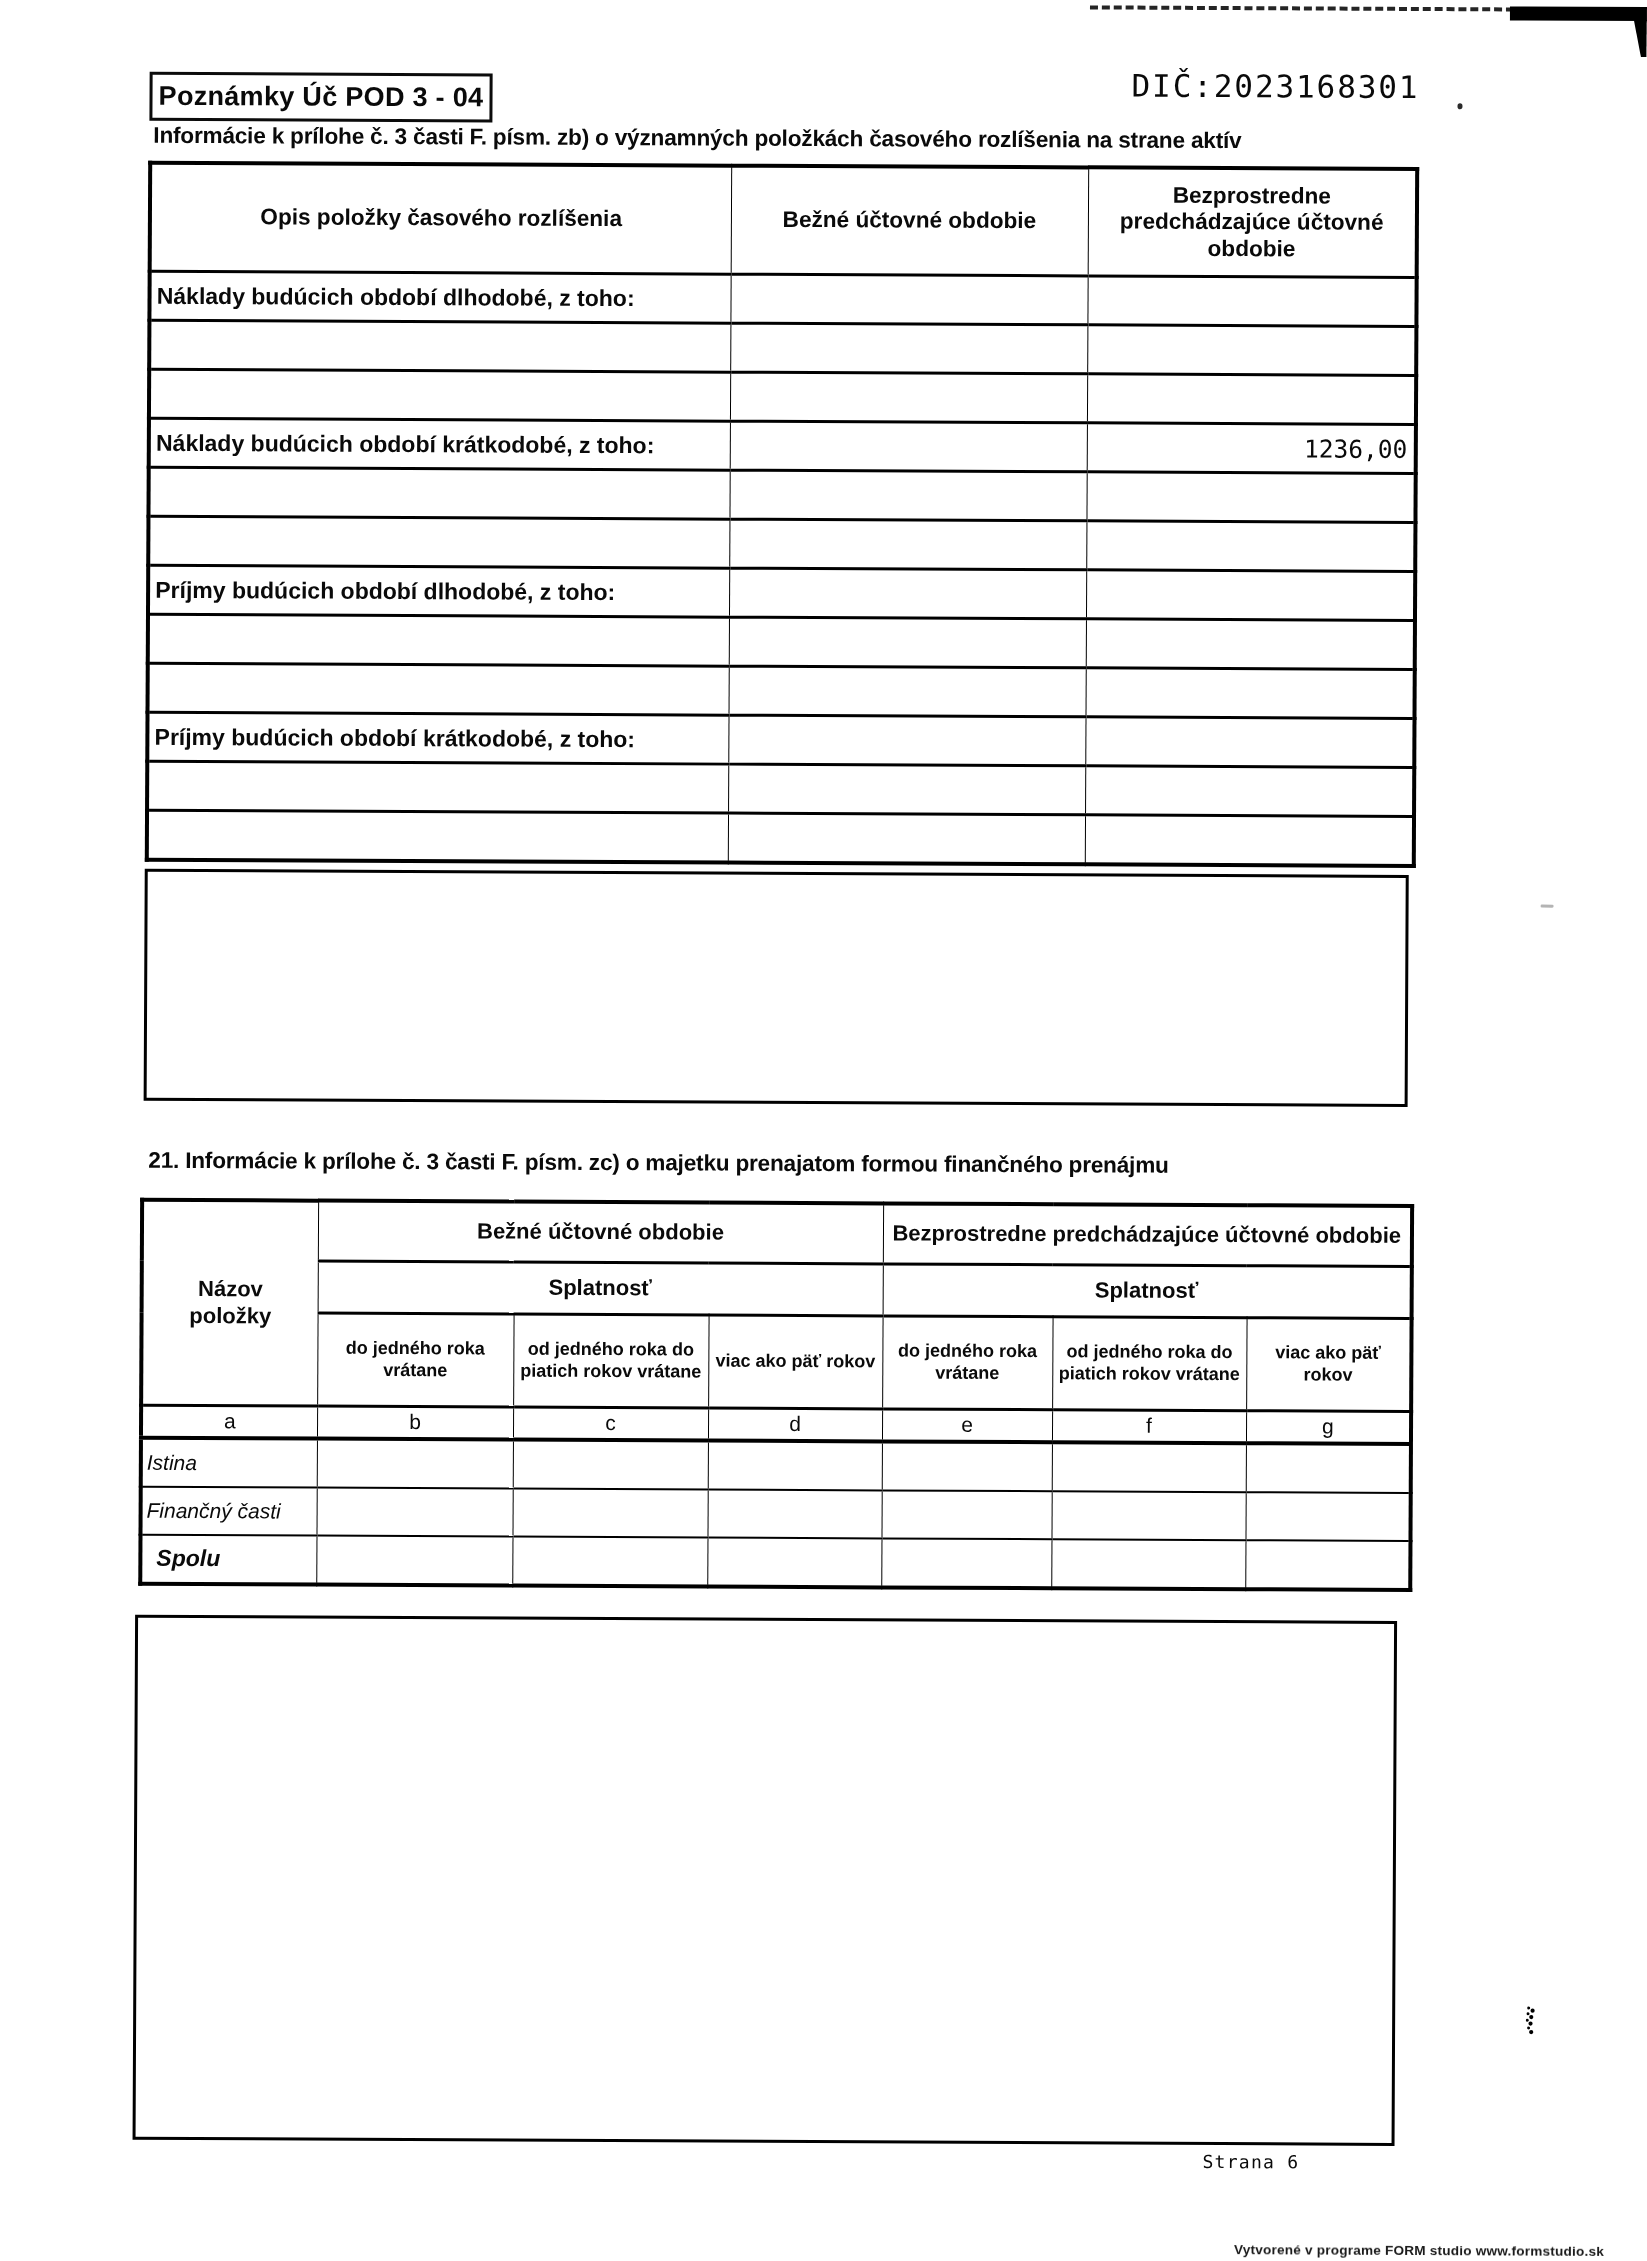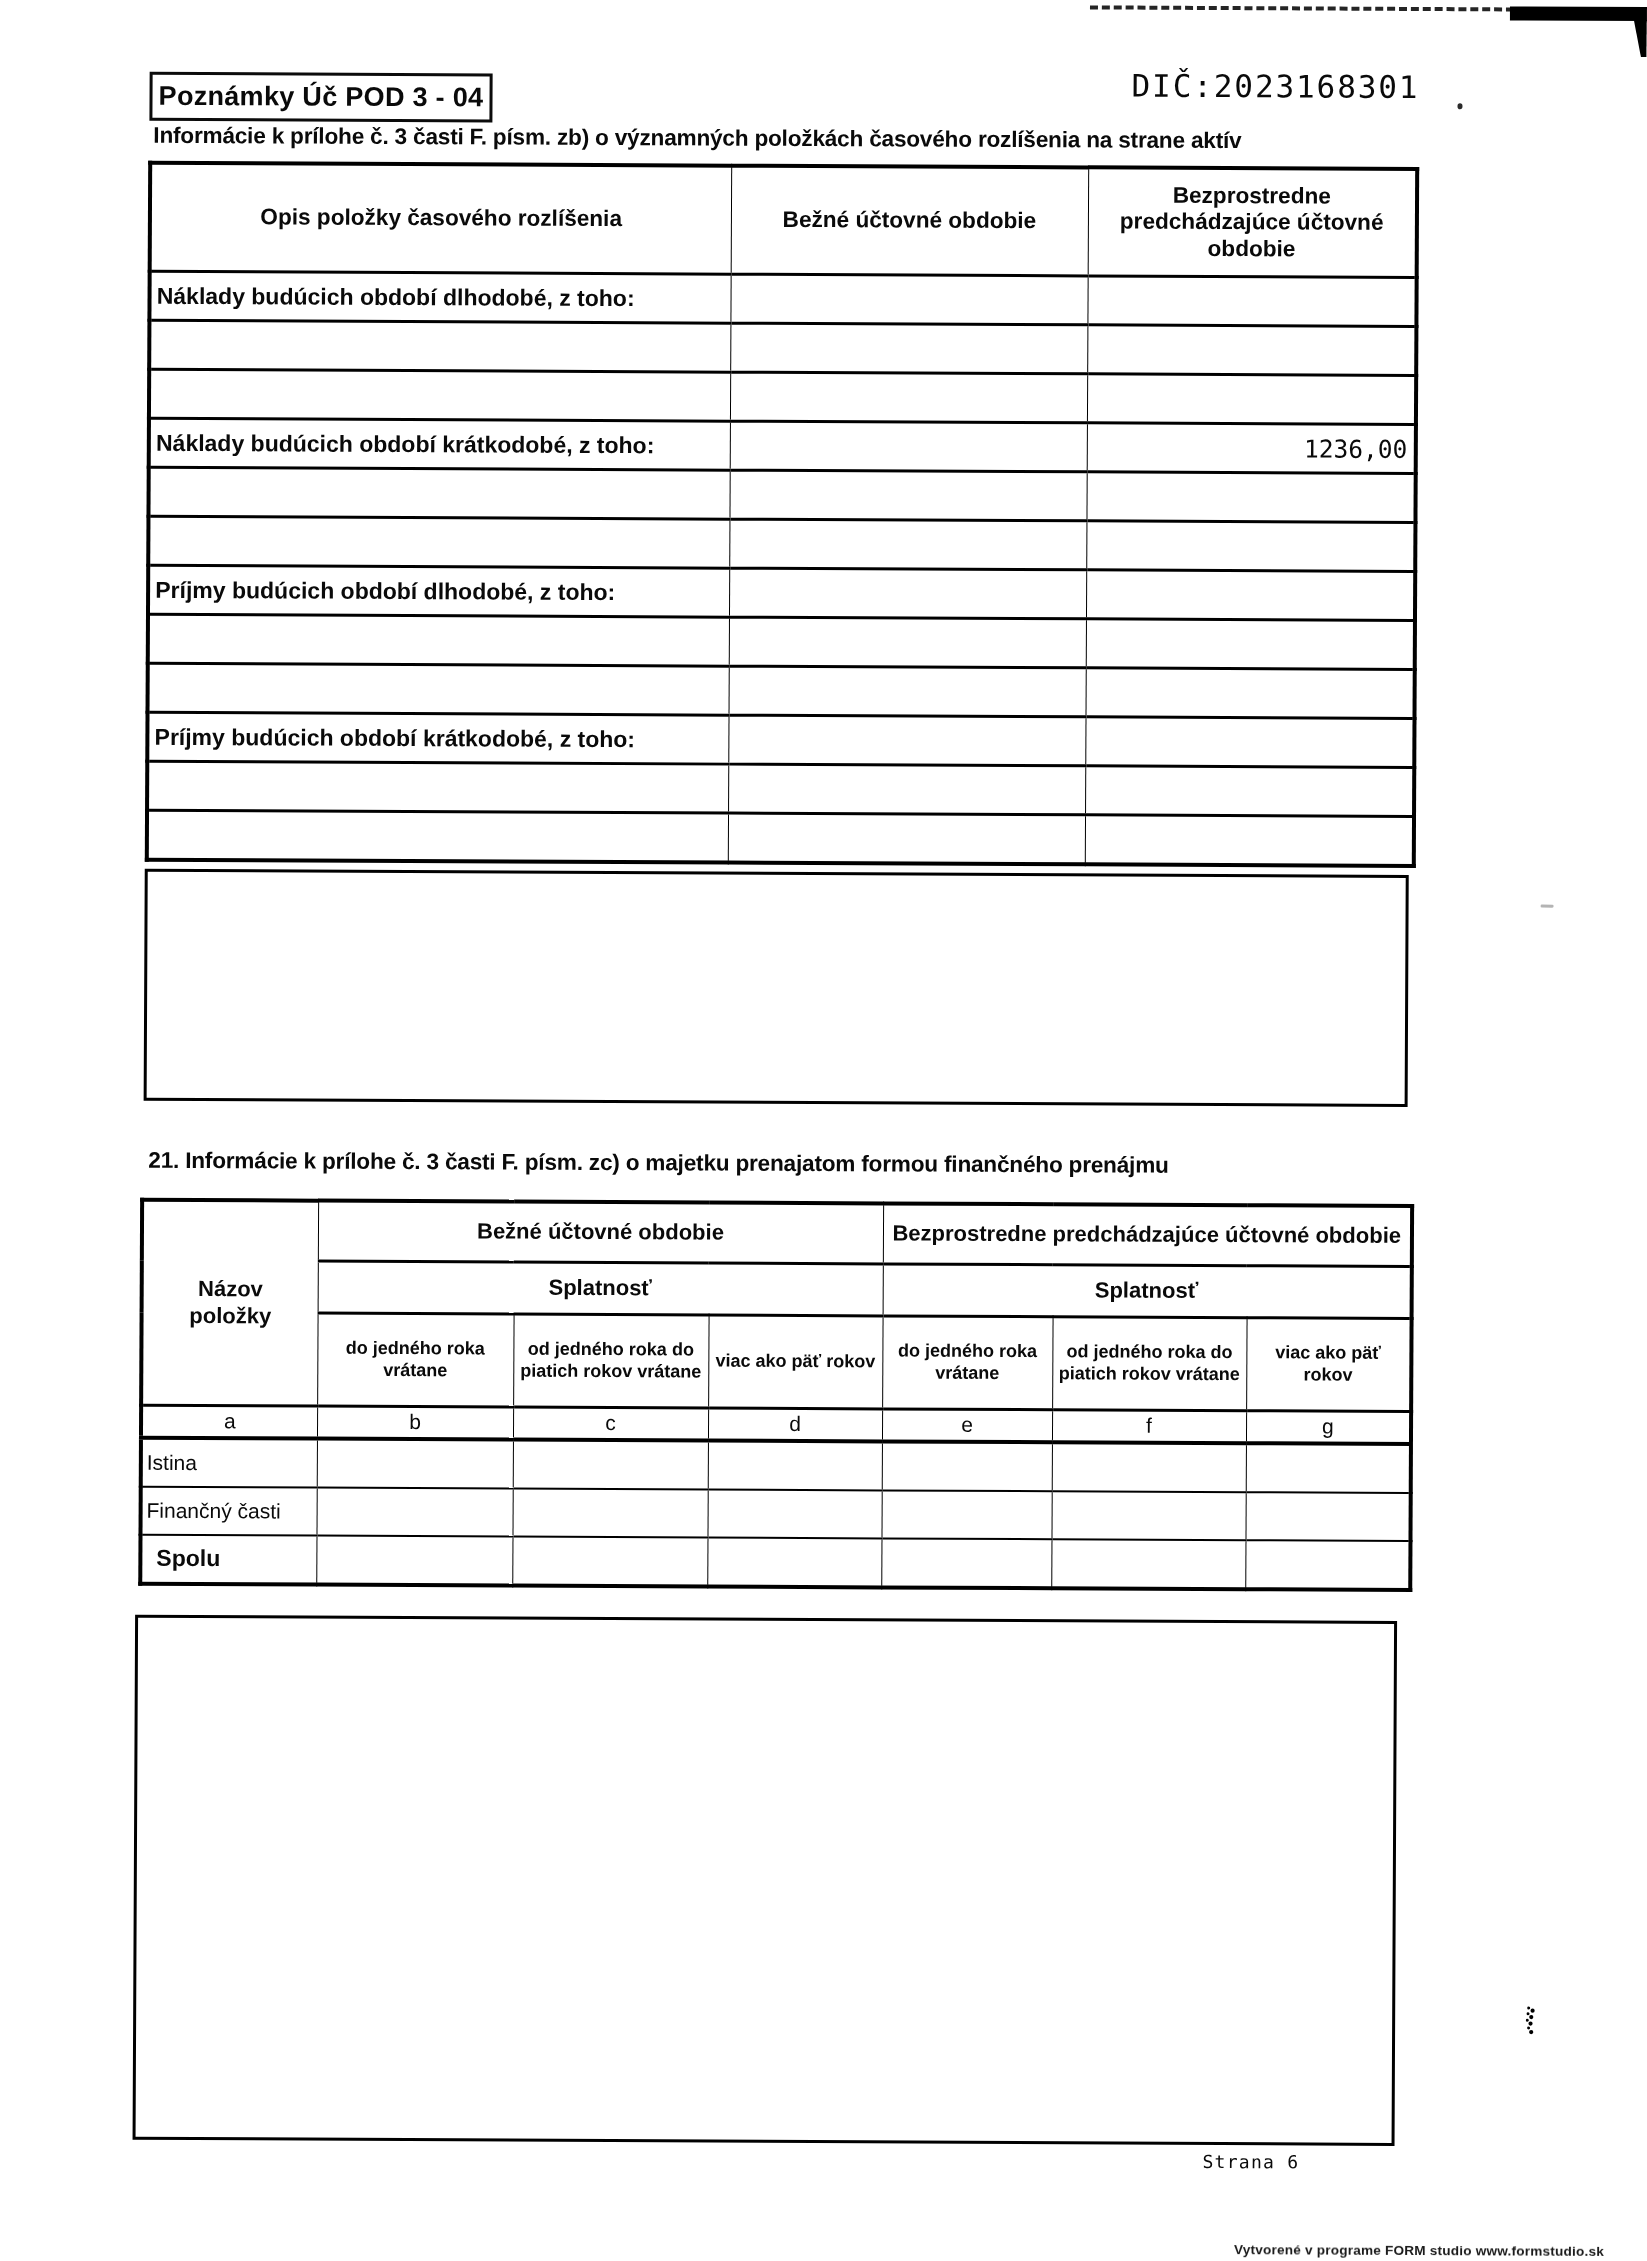--- a/index.html
+++ b/index.html
@@ -57,21 +57,21 @@
   
   .t2{position:absolute;left:146px;top:1198px;width:1271px;border:4.5px solid #000;}
   .t2 th{border:1.9px solid #000;font-weight:bold;text-align:center;vertical-align:middle;line-height:1.2;}
   .t2 .r1 th{height:55px;font-size:22px;border-bottom:3.9px solid #000;}
   .t2 .r2 th{height:47px;font-size:22px;border-bottom:3.9px solid #000;}
   .t2 .r3 th{height:87px;font-size:18px;padding:1.3px 3.9px;}
   .t2 th.name{padding:0 36px;font-size:22px;border-bottom:1.9px solid #000;}
   .t2 .letters td{height:27px;border:1.9px solid #000;border-top-width:3.2px;border-bottom:4.5px solid #000;
     font-size:21px;font-weight:normal;text-align:center;vertical-align:middle;}
   .t2 .drow td{height:44px;border:1.9px solid #000;border-top-width:2.6px;border-bottom-width:2.6px;
-    vertical-align:middle;}
+    vertical-align:middle;font-style:italic;}
   .t2 td.rowlabel{font-size:21px;font-weight:normal;padding-left:3.9px;}
   .t2 tr.spolu td.rowlabel{font-size:23px;font-weight:bold;padding-left:14px;}
 
   
   .strana{position:absolute;left:1213px;top:2146px;
     font-family:"DejaVu Sans Mono", monospace;font-size:18px;letter-spacing:1.3px;white-space:nowrap;}
   .gen-footer{position:absolute;left:1245px;top:2237px;font-size:13.6px;font-weight:bold;
     color:#1a1a1a;filter:blur(0.6px);letter-spacing:0.2px;white-space:nowrap;}
 </style>
 </head>

